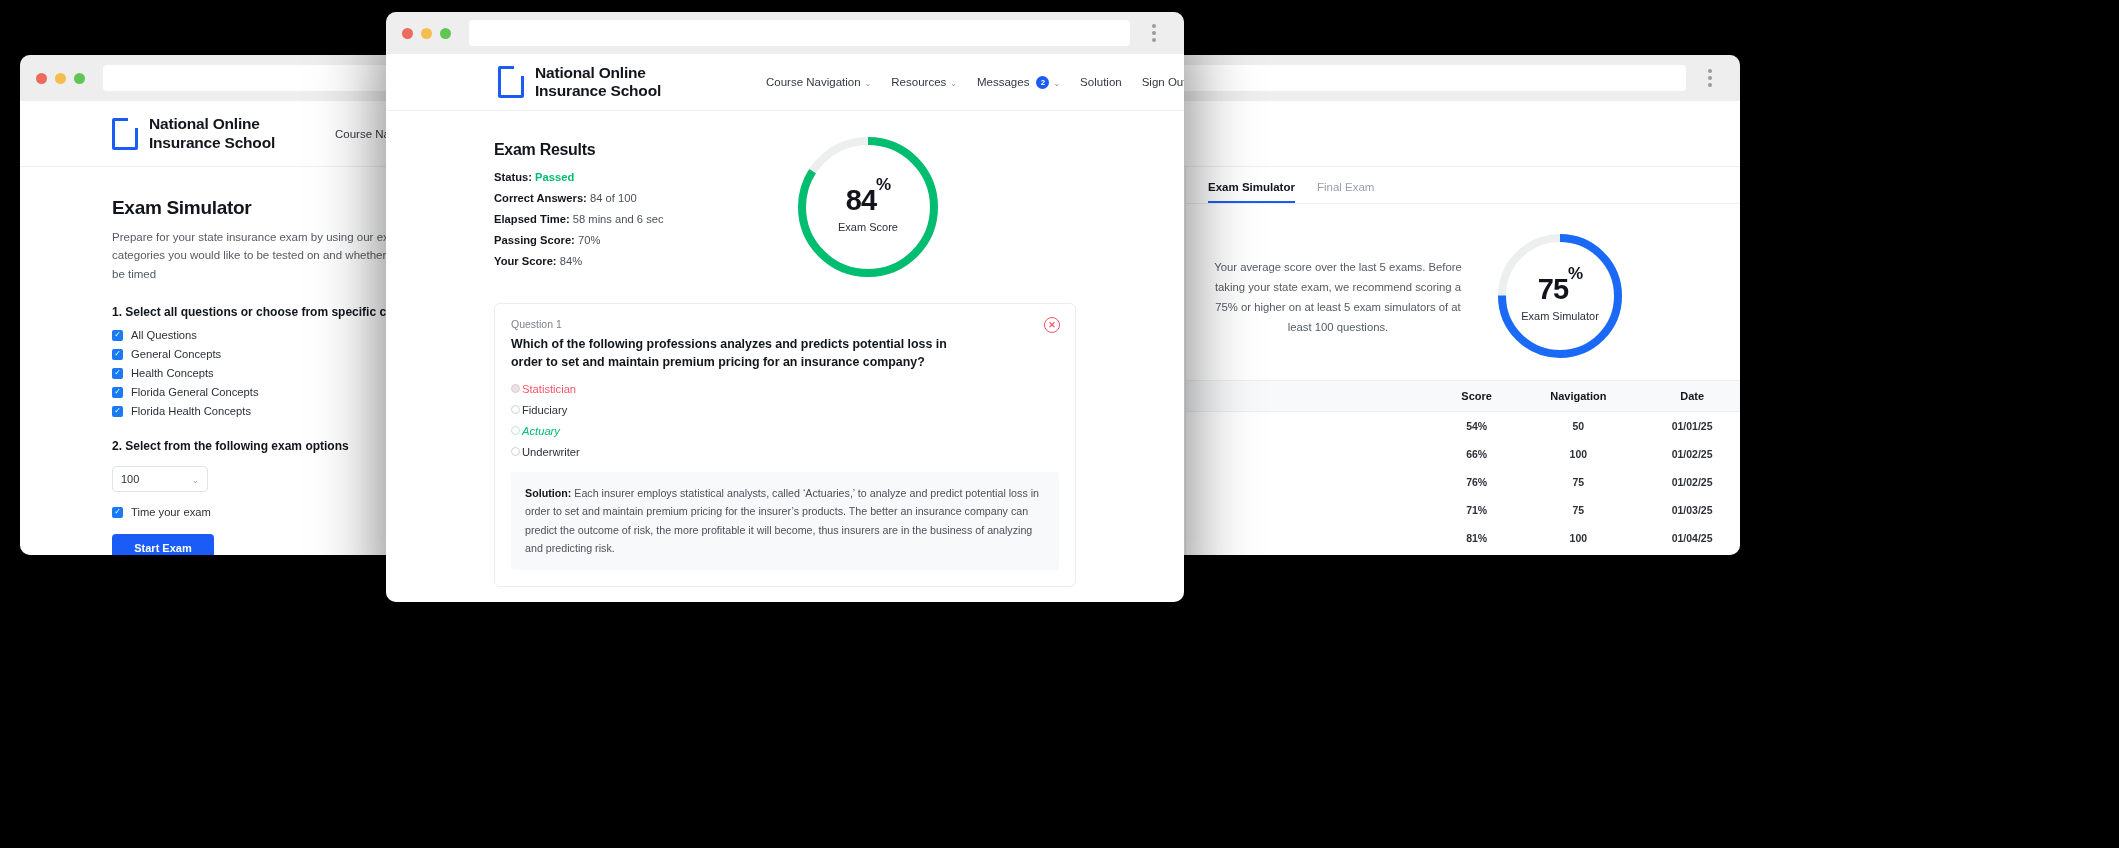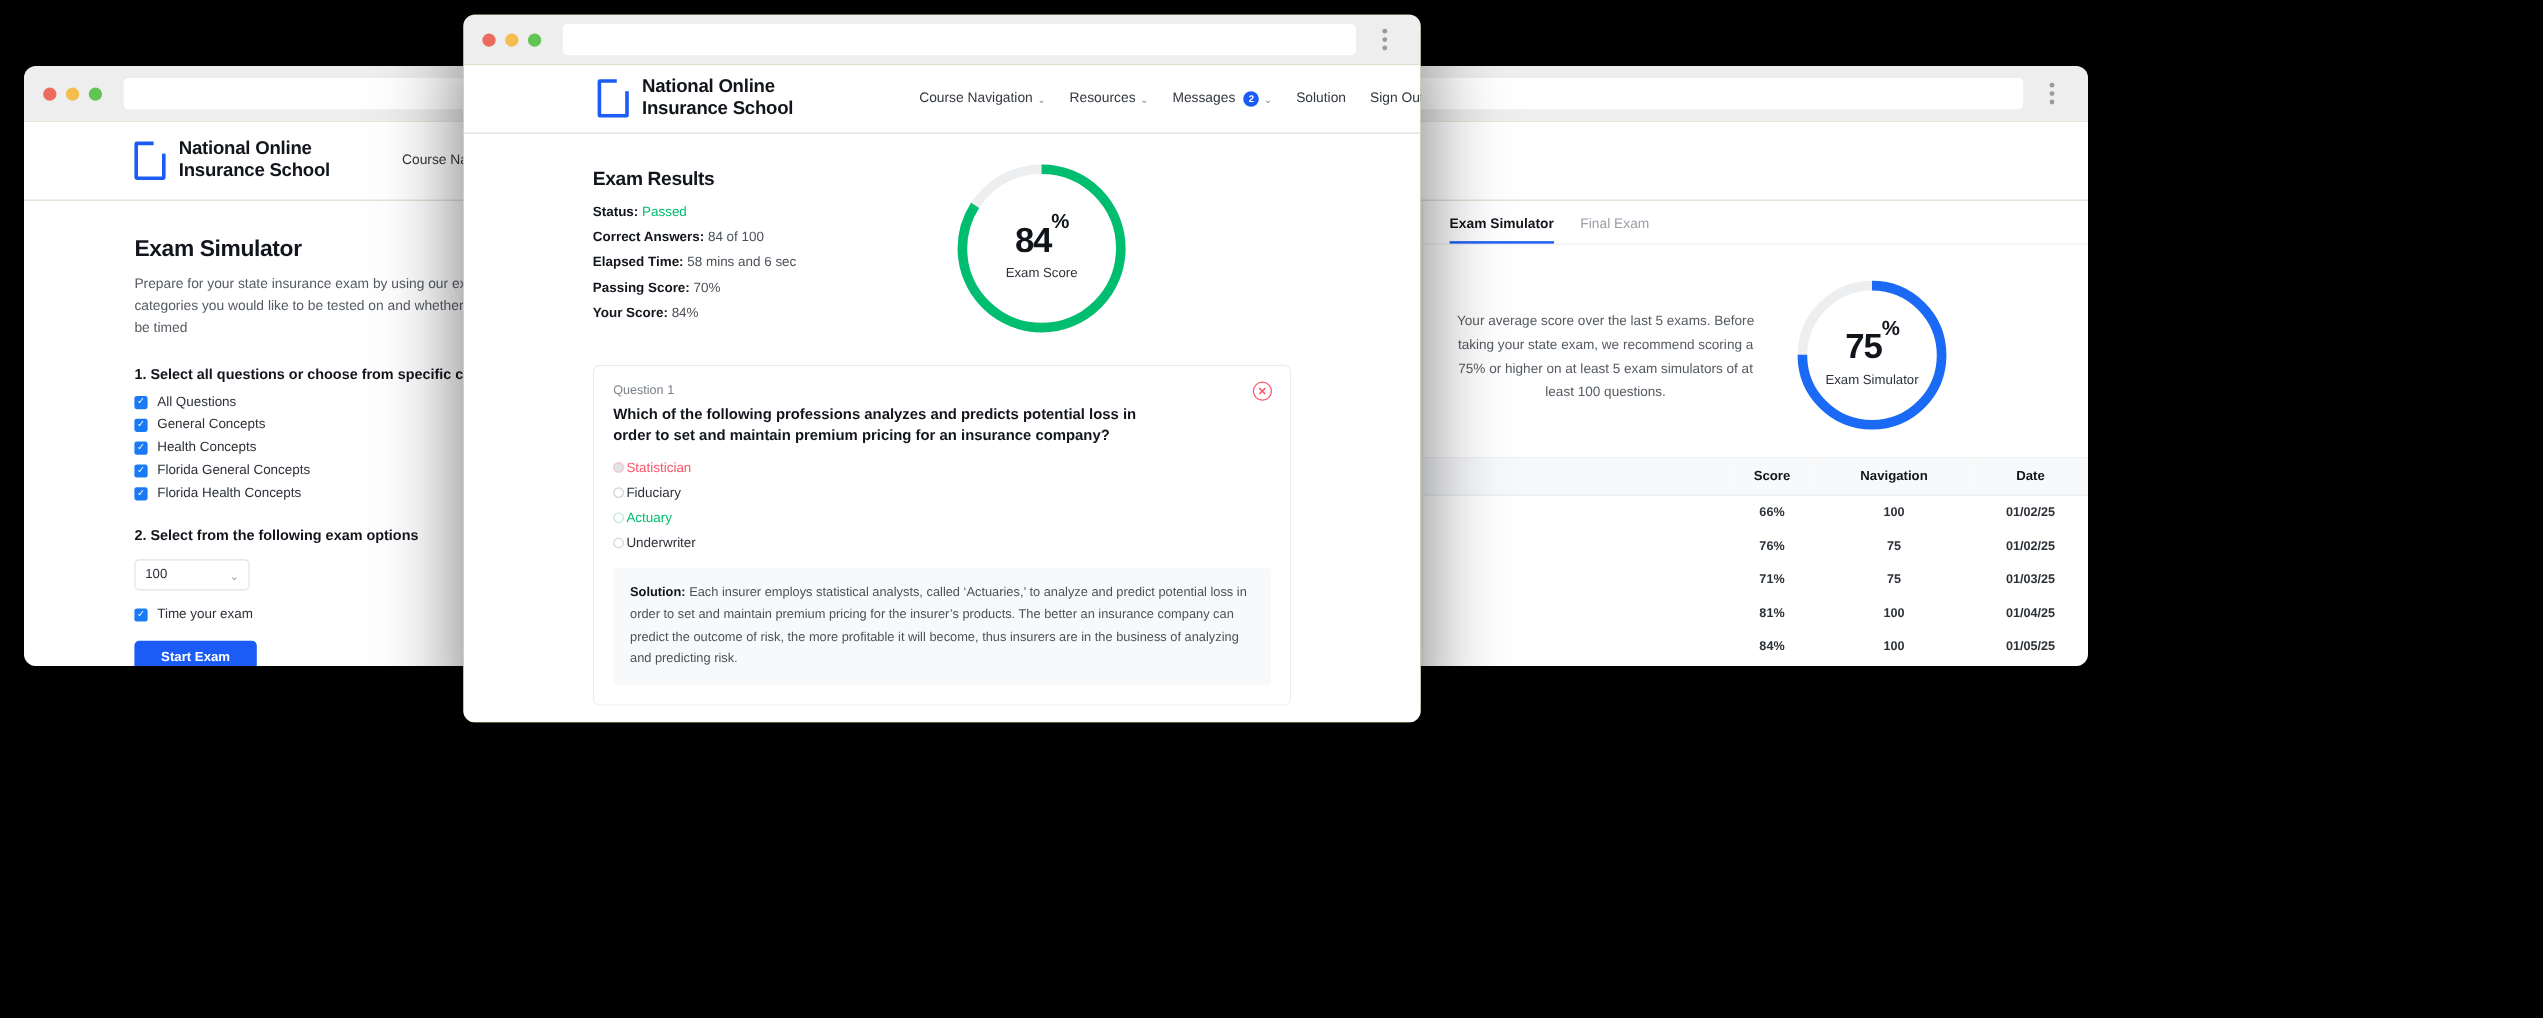--- a/index.html
+++ b/index.html
@@ -184,40 +184,40 @@
     background: #fff;
     overflow: hidden;
     padding: 22px 108px 0 108px;
   }
   .results-head { display: flex; align-items: flex-start; gap: 0; }
   .results-info { width: 300px; padding-top: 8px; }
   .results-title { font-size: 16px; font-weight: 700; color: #12161c; letter-spacing: -0.3px; }
   .results-lines { margin-top: 12px; display: flex; flex-direction: column; gap: 9px; }
   .rline { font-size: 11.2px; color: #4b5158; }
   .rline b { color: #12161c; font-weight: 700; }
-  .pass-val { color: #00bd6f; }
+  .pass-val { color: #00bd6f; font-weight: bold; }
 
   .q-card {
     border: 1px solid #ebedf0;
     border-radius: 6px;
     padding: 14px 16px 16px 16px;
     margin-top: 18px;
     background: #fff;
     position: relative;
   }
   .q-num { font-size: 10.5px; color: #7b818a; }
   .q-text { font-size: 12.4px; font-weight: 700; color: #12161c; margin-top: 6px; line-height: 1.45; max-width: 455px; }
   .answers { margin-top: 11px; display: flex; flex-direction: column; gap: 9px; }
   .ans { display: flex; align-items: center; gap: 2px; font-size: 11.2px; color: #2c3138; }
   .radio { width: 9px; height: 9px; border-radius: 50%; border: 1px solid #cfd3d8; background: #fff; flex-shrink: 0; }
   .radio.filled { background: #cfd3d8; border-color: #cfd3d8; }
   .radio.g { border-color: #b7e8d1; }
   .radio.r { border-color: #f3c3c9; background: #e2e4e7; }
   .ans.wrong { color: #fc5468; }
-  .ans.right { color: #00bd6f; }
+  .ans.right { color: #00bd6f; font-style: italic; }
   .mark {
     position: absolute; right: 15px; top: 13px;
     width: 16px; height: 16px; border-radius: 50%;
     display: flex; align-items: center; justify-content: center;
     font-size: 9px; font-weight: 700;
   }
   .mark.x { border: 1.3px solid #fc5468; color: #fc5468; }
   .solution {
     margin-top: 14px;
     background: #f8f9fb;
@@ -336,20 +336,26 @@
             </colgroup>
           <thead>
             <tr>
               <th></th>
               <th>Score</th>
               <th>Navigation</th>
               <th>Date</th>
             </tr>
           </thead>
           <tbody id="history-rows">
+              <tr>
+                <td></td>
+                <td class="sc-fail">54%</td>
+                <td>50</td>
+                <td>01/01/25</td>
+              </tr>
               <tr>
                 <td></td>
                 <td class="sc-fail">66%</td>
                 <td>100</td>
                 <td>01/02/25</td>
               </tr>
               <tr>
                 <td></td>
                 <td class="sc-pass">76%</td>
                 <td>75</td>

